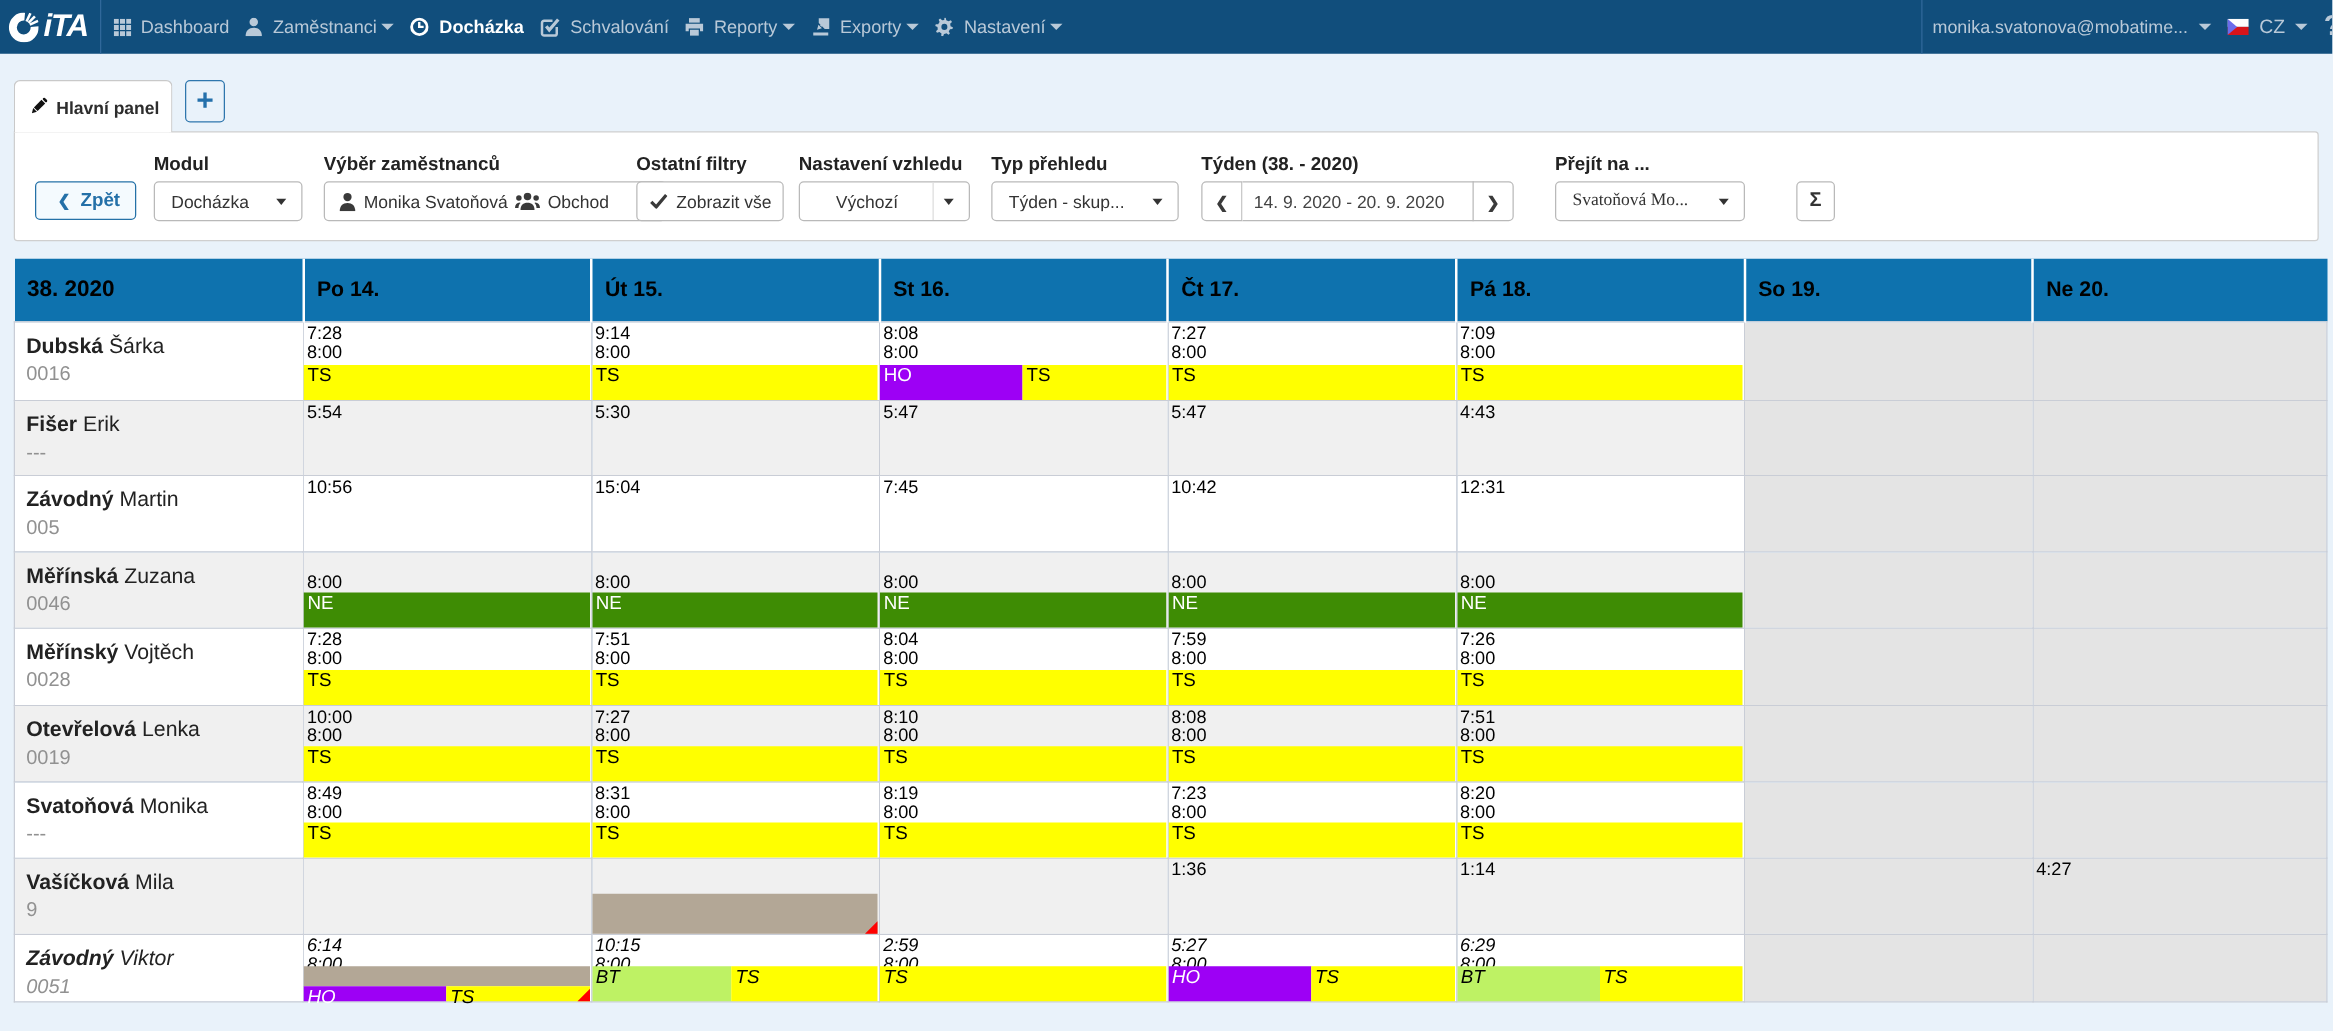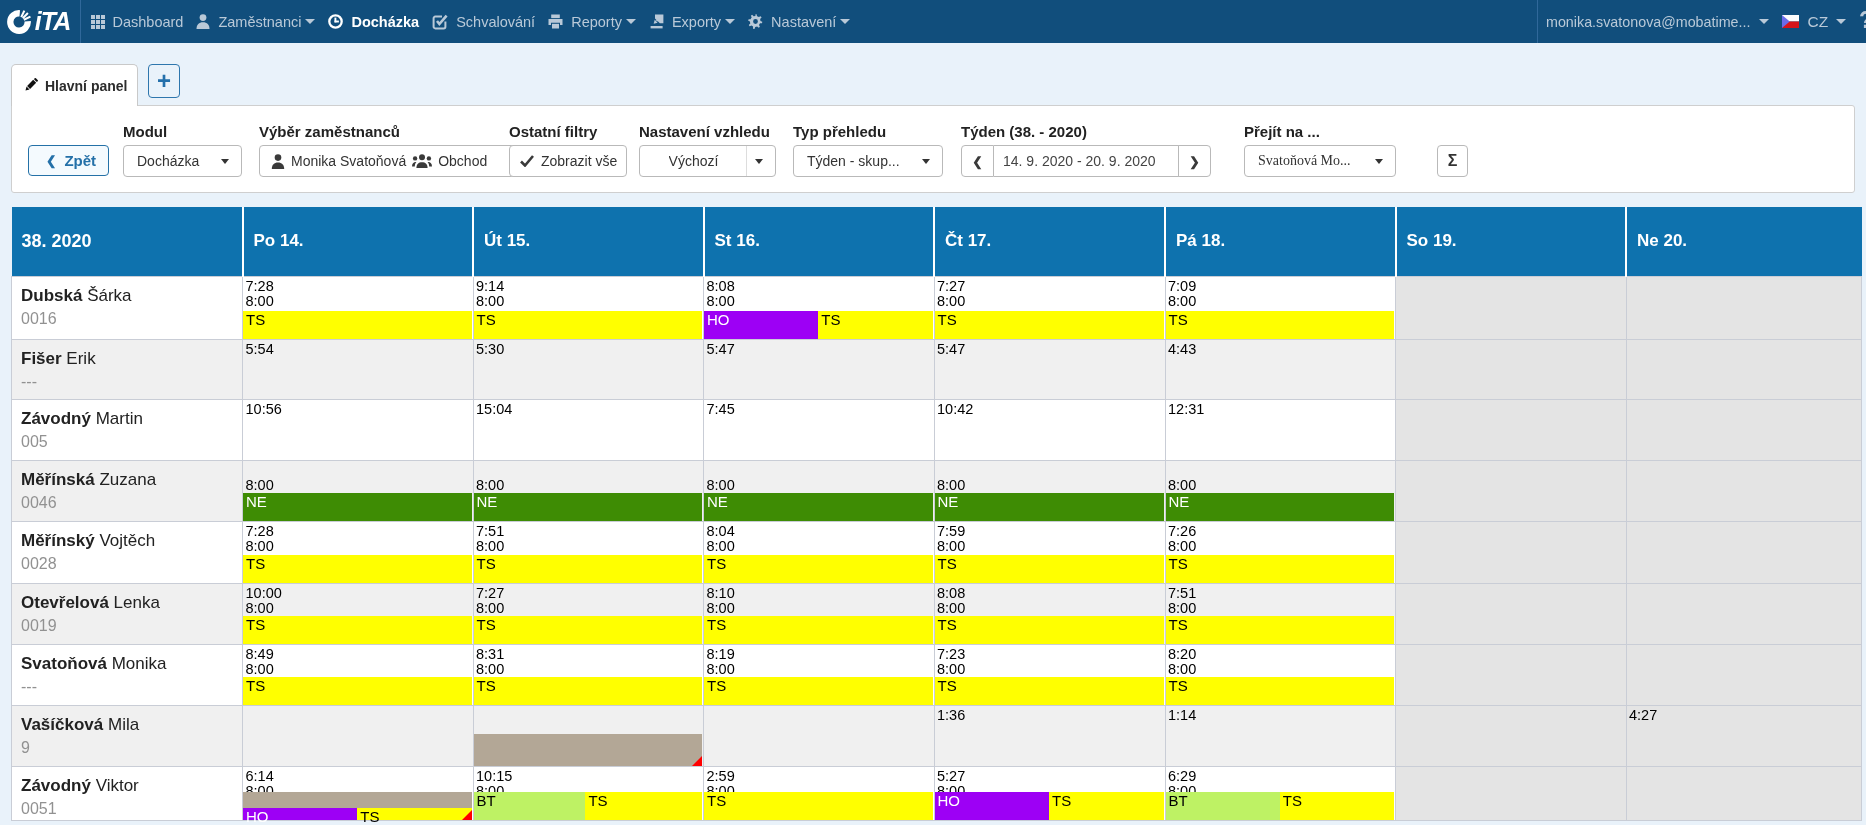--- a/index.html
+++ b/index.html
@@ -45,21 +45,21 @@
   .weeknav { display:flex; }
   .wn-btn { width:33px; height:32px; background:#fff; border:1px solid #b9b9b9; display:flex; align-items:center; justify-content:center; color:#3a3a3a; cursor:pointer; }
   .wn-btn.prev { border-radius:4px 0 0 4px; }
   .wn-btn.next { border-radius:0 4px 4px 0; margin-left:-1px; }
   .wn-input { width:185px; height:32px; border:1px solid #b9b9b9; border-left:none; border-right:none; font-size:14px; color:#444; display:flex; align-items:center; padding-left:9px; background:#fff; }
   .btn-sigma { position:absolute; left:1425px; top:39px; width:31px; height:32px; background:#fff; border:1px solid #b9b9b9; border-radius:4px; font-size:16px; font-weight:bold; color:#333; display:flex; align-items:center; justify-content:center; cursor:pointer; }
 
   
   .grid-wrap { position:absolute; left:11px; top:207px; }
   table.tt { border-collapse:collapse; table-layout:fixed; width:1849px; }
-  .tt th { background:#0e72ae; color:#ffffff; font-size:17px; font-weight:bold; text-align:left; height:69px; padding-left:10px; border-right:2px solid #fff; vertical-align:middle; }
+  .tt th { background:#0e72ae; color:#000000; font-size:17px; font-weight:bold; text-align:left; height:50px; padding-left:10px; border-right:2px solid #fff; vertical-align:middle; }
   .tt th:last-child { border-right:none; }
   .tt td { border:1px solid #c9cdd6; padding:0; position:relative; vertical-align:top; background:#fff; }
   .tt tr.gray td { background:#f0f0f0; }
   .tt td.we { background:#e4e4e4 !important; }
   .namecell { padding:7px 0 0 9px !important; font-size:17px; color:#222; line-height:23px; }
   .namecell .nid { font-size:16px; color:#919191; }
   .times { padding:2.5px 0 0 2.5px; font-size:14.5px; line-height:14.5px; color:#000; }
   .times div { height:14.5px; }
   .codebar { position:absolute; left:0; right:1px; bottom:0; height:28px; display:flex; }
   .codebar.stacked { flex-direction:column; }
@@ -649,21 +649,21 @@
               <div>1:14</div>
             </div>
           </td>
           <td class="we"></td>
           <td class="we">
             <div class="times">
               <div>4:27</div>
             </div>
           </td>
         </tr>
-        <tr class="" style="height: 51px;">
+        <tr class="" style="height: 51px; font-style: italic;">
           <td class="namecell">
             <div><b>Závodný</b> Viktor</div>
             <div class="nid">0051</div>
           </td>
           <td>
             <div class="times">
               <div>6:14</div>
               <div>8:00</div>
             </div>
             <div class="codebar stacked">

